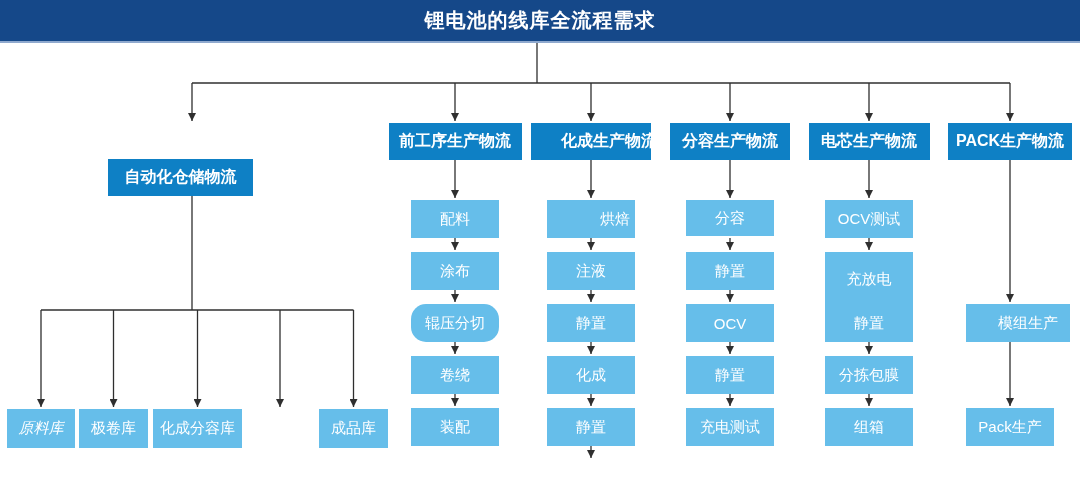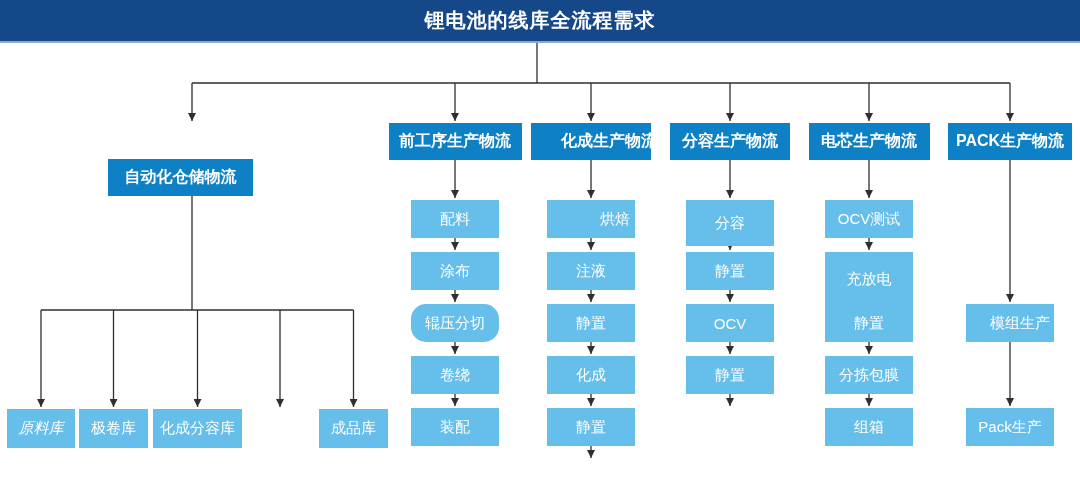--- a/index.html
+++ b/index.html
@@ -89,25 +89,26 @@
       <div class="box step" style="left: 411px; top: 200px; width: 88px; height: 38px;">配料</div>
       <div class="box step" style="left: 411px; top: 252px; width: 88px; height: 38px;">涂布</div>
       <div class="box step" style="left: 411px; top: 304px; width: 88px; height: 38px; border-radius: 15px;">辊压分切</div>
       <div class="box step" style="left: 411px; top: 356px; width: 88px; height: 38px;">卷绕</div>
       <div class="box step" style="left: 411px; top: 408px; width: 88px; height: 38px;">装配</div>
       <div class="box step" style="left: 547px; top: 200px; width: 88px; height: 38px; padding-left: 48px;">烘焙</div>
       <div class="box step" style="left: 547px; top: 252px; width: 88px; height: 38px;">注液</div>
       <div class="box step" style="left: 547px; top: 304px; width: 88px; height: 38px;">静置</div>
       <div class="box step" style="left: 547px; top: 356px; width: 88px; height: 38px;">化成</div>
       <div class="box step" style="left: 547px; top: 408px; width: 88px; height: 38px;">静置</div>
-      <div class="box step" style="left: 686px; top: 200px; width: 88px; height: 46px;">分容</div>
+      <div class="box step" style="left: 686px; top: 200px; width: 88px; height: 36px;">分容</div>
       <div class="box step" style="left: 686px; top: 252px; width: 88px; height: 38px;">静置</div>
       <div class="box step" style="left: 686px; top: 304px; width: 88px; height: 38px;">OCV</div>
       <div class="box step" style="left: 686px; top: 356px; width: 88px; height: 38px;">静置</div>
+      <div class="box step" style="left: 686px; top: 408px; width: 88px; height: 38px;">充电测试</div>
       <div class="box step" style="left: 825px; top: 200px; width: 88px; height: 38px;">OCV测试</div>
       <div class="box step" style="left: 825px; top: 252px; width: 88px; height: 54px;">充放电</div>
       <div class="box step" style="left: 825px; top: 304px; width: 88px; height: 38px;">静置</div>
       <div class="box step" style="left: 825px; top: 356px; width: 88px; height: 38px;">分拣包膜</div>
       <div class="box step" style="left: 825px; top: 408px; width: 88px; height: 38px;">组箱</div>
-      <div class="box step" style="left: 966px; top: 304px; width: 88px; height: 38px; padding-left: 20px;">模组生产</div>
+      <div class="box step" style="left: 966px; top: 304px; width: 104px; height: 38px; padding-left: 20px;">模组生产</div>
       <div class="box step" style="left: 966px; top: 408px; width: 88px; height: 38px;">Pack生产</div>
     </div>
 </div>
 
 </body></html>

